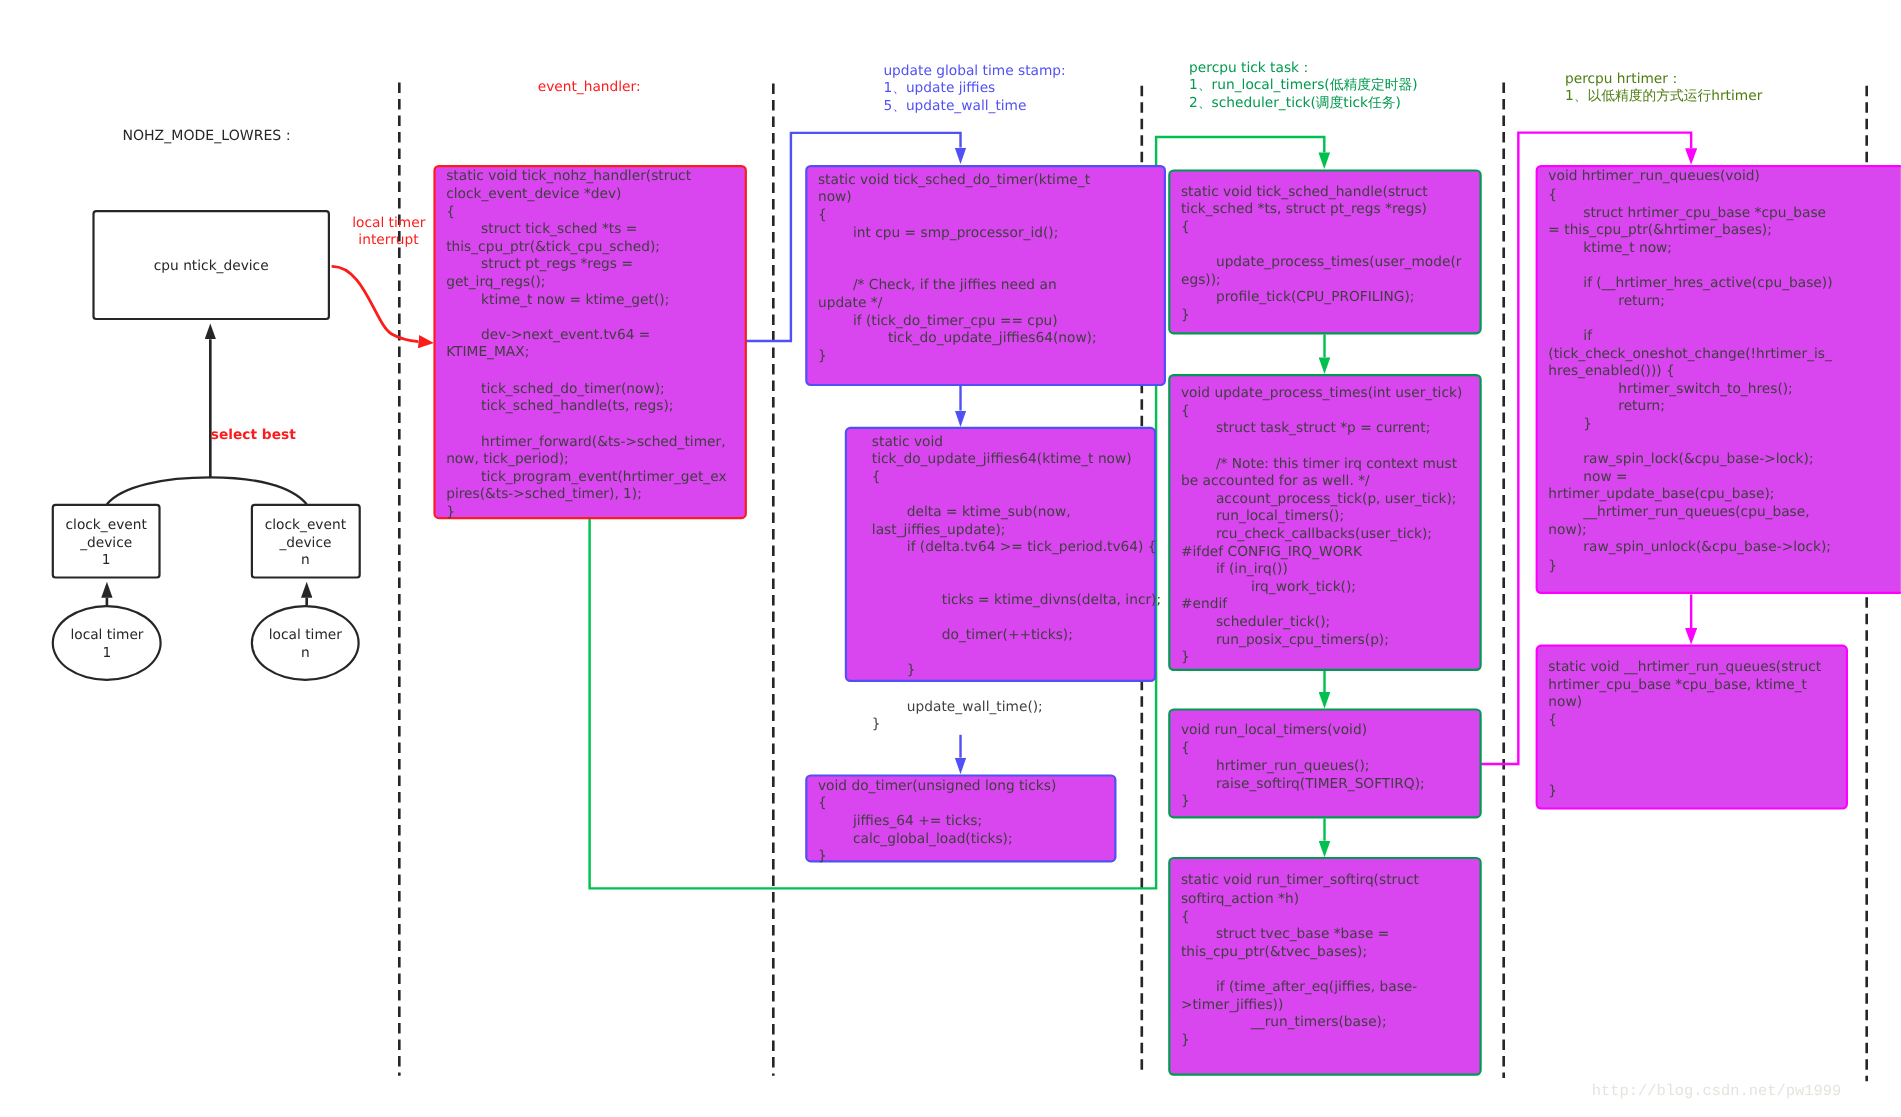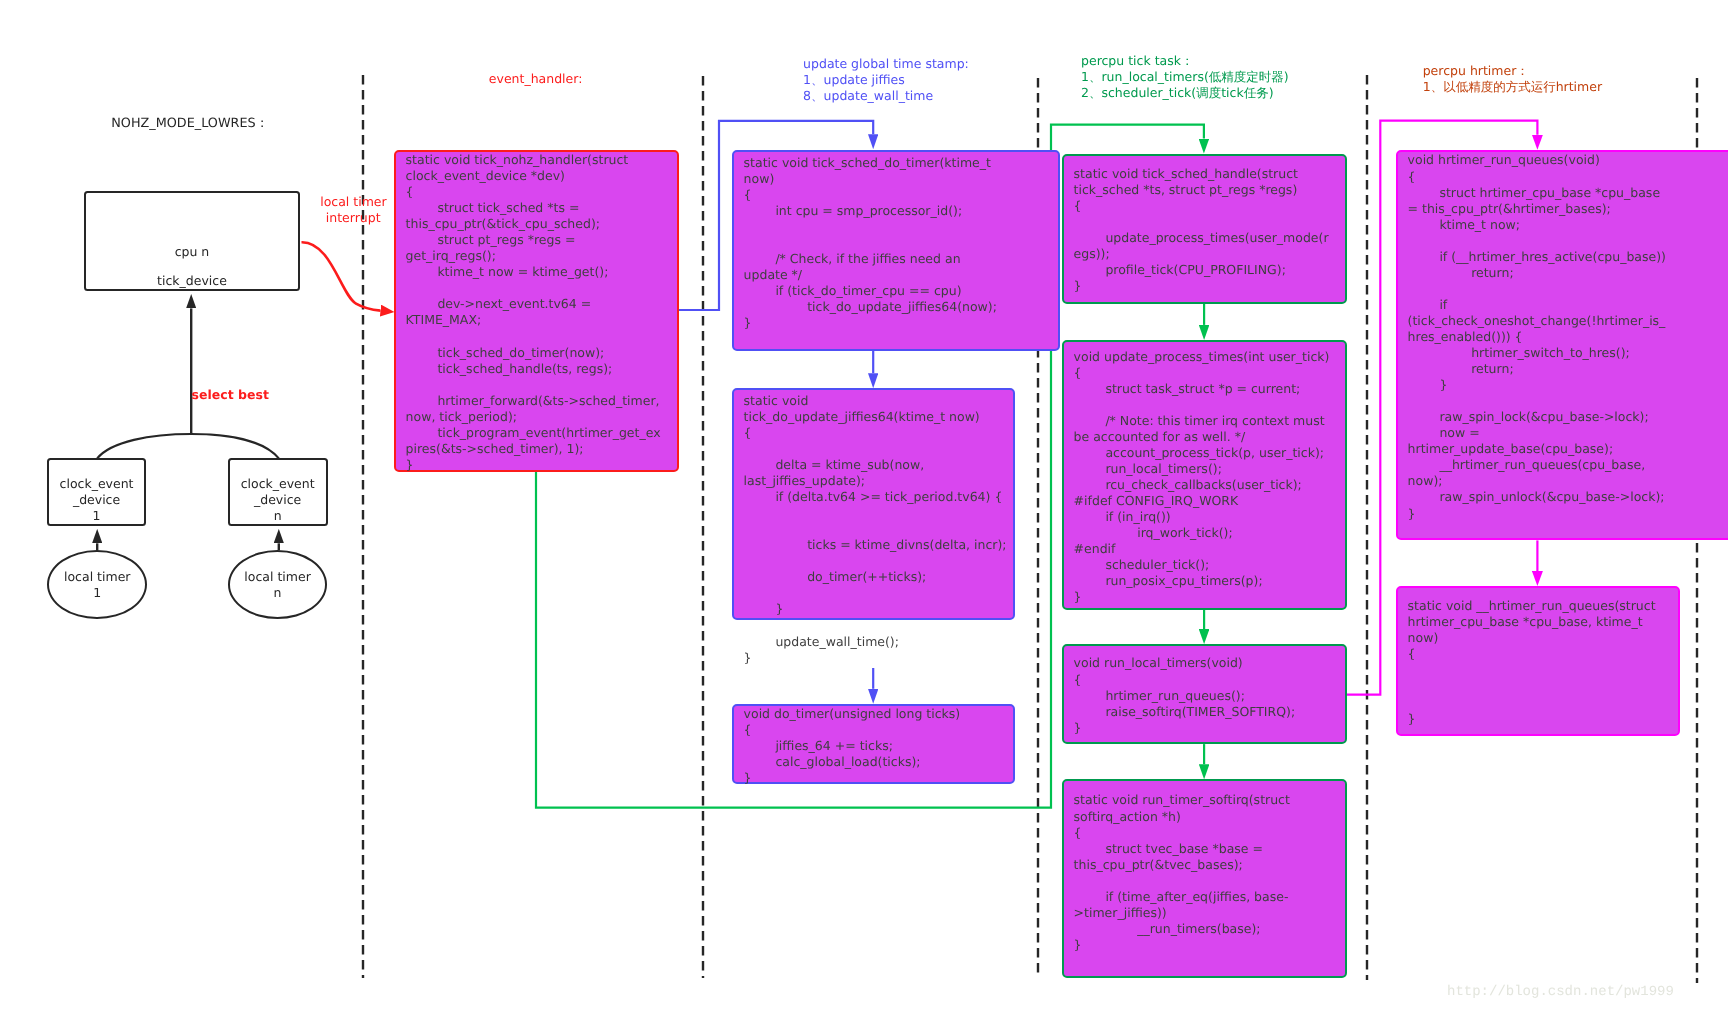--- a/index.html
+++ b/index.html
@@ -9,22 +9,22 @@
        -webkit-font-smoothing:antialiased;text-rendering:geometricPrecision;}
   #stage{position:relative;width:1728px;height:1015px;background:#fff;}
   svg.layer{position:absolute;left:0;top:0;width:1728px;height:1015px;overflow:visible;}
   .codebox{position:absolute;box-sizing:border-box;background:#d946ef;border-style:solid;
            border-width:2.4px;border-radius:5px;}
   .codebox > pre{margin:0;padding:0 0 0 9.6px;font-family:"DejaVu Sans",sans-serif;
            font-size:12.5px;line-height:16.05px;color:#3f3f3f;white-space:pre-wrap;
            overflow-wrap:break-word;}
   .colhdr{position:absolute;font-size:12.5px;line-height:16.05px;white-space:pre;}
   .plainbox{position:absolute;box-sizing:border-box;background:#fff;border:2.2px solid #262626;
-            border-radius:3.5px;display:flex;flex-direction:column;align-items:center;
-            justify-content:flex-end;font-size:12.5px;line-height:16.05px;color:#262626;
+            border-radius:3.5px;display:flex;align-items:center;
+            justify-content:center;font-size:12.5px;line-height:16.05px;color:#262626;
             text-align:center;white-space:pre;}
   .ellipse{position:absolute;box-sizing:border-box;background:#fff;border:2.2px solid #262626;
             border-radius:50%;display:flex;flex-direction:column;align-items:center;
             justify-content:center;font-size:12.5px;line-height:16.05px;color:#262626;
             text-align:center;white-space:pre;}
   .edgelabel{position:absolute;font-size:12.5px;line-height:16.05px;text-align:center;white-space:pre;}
   .watermark{position:absolute;font-family:"Liberation Mono",monospace;font-size:14px;
              color:#e3e5dd;white-space:pre;}
 </style>
 </head>
@@ -80,25 +80,25 @@
 <div class="ellipse" style="left:47.3px;top:550.3px;width:99.9px;height:69.1px;"><span>local timer
 1</span></div>
 <div class="ellipse" style="left:227.7px;top:550.3px;width:99.8px;height:69.1px;"><span>local timer
 n</span></div>
 <div class="edgelabel" style="left:320.2px;top:194.4px;width:66px;color:#fc1c1c;">local timer
 interrupt</div>
 <div class="edgelabel" style="left:191.6px;top:387px;color:#fc1c1c;text-align:left;font-weight:bold;">select best</div>
 <div class="colhdr" style="left:488.8px;top:71.4px;color:#fc1c1c;text-align:left">event_handler:</div>
 <div class="colhdr" style="left:803.1px;top:55.7px;color:#5050f5;text-align:left">update global time stamp:
 1、update jiffies
-8、update_wall_time</div>
+5、update_wall_time</div>
 <div class="colhdr" style="left:1081px;top:52.7px;color:#009a4e;text-align:left">percpu tick task：
 1、run_local_timers(低精度定时器)
 2、scheduler_tick(调度tick任务)</div>
-<div class="colhdr" style="left:1422.7px;top:62.8px;color:#c2410c;text-align:left">percpu hrtimer：
+<div class="colhdr" style="left:1422.7px;top:62.8px;color:#4d7c0f;text-align:left">percpu hrtimer：
 1、以低精度的方式运行hrtimer</div>
 <div class="codebox" style="left:394px;top:150px;width:284.5px;height:322px;border-color:#fc1c1c;">
       <pre style="width:259px;padding-top:0px">static void tick_nohz_handler(struct clock_event_device *dev)
 {
 &nbsp;&nbsp;&nbsp;&nbsp;&nbsp;&nbsp;&nbsp;&nbsp;struct tick_sched *ts = this_cpu_ptr(&amp;tick_cpu_sched);
 &nbsp;&nbsp;&nbsp;&nbsp;&nbsp;&nbsp;&nbsp;&nbsp;struct pt_regs *regs = get_irq_regs();
 &nbsp;&nbsp;&nbsp;&nbsp;&nbsp;&nbsp;&nbsp;&nbsp;ktime_t now = ktime_get();
 
 &nbsp;&nbsp;&nbsp;&nbsp;&nbsp;&nbsp;&nbsp;&nbsp;dev-&gt;next_event.tv64 = KTIME_MAX;
 
@@ -113,21 +113,21 @@
       <pre style="width:263.5px;padding-top:2.8px">static void tick_sched_do_timer(ktime_t now)
 {
 &nbsp;&nbsp;&nbsp;&nbsp;&nbsp;&nbsp;&nbsp;&nbsp;int cpu = smp_processor_id();
 
 
 &nbsp;&nbsp;&nbsp;&nbsp;&nbsp;&nbsp;&nbsp;&nbsp;/* Check, if the jiffies need an update */
 &nbsp;&nbsp;&nbsp;&nbsp;&nbsp;&nbsp;&nbsp;&nbsp;if (tick_do_timer_cpu == cpu)
 &nbsp;&nbsp;&nbsp;&nbsp;&nbsp;&nbsp;&nbsp;&nbsp;&nbsp;&nbsp;&nbsp;&nbsp;&nbsp;&nbsp;&nbsp;&nbsp;tick_do_update_jiffies64(now);
 }</pre>
     </div>
-<div class="codebox" style="left:732px;top:388px;width:283px;height:232px;border-color:#5050f5;">
+<div class="codebox" style="left:768px;top:388px;width:283px;height:232px;border-color:#5050f5;padding-left:13px;">
       <pre style="width:263.5px;padding-top:2.8px">static void tick_do_update_jiffies64(ktime_t now)
 {
 
 &nbsp;&nbsp;&nbsp;&nbsp;&nbsp;&nbsp;&nbsp;&nbsp;delta = ktime_sub(now, last_jiffies_update);
 &nbsp;&nbsp;&nbsp;&nbsp;&nbsp;&nbsp;&nbsp;&nbsp;if (delta.tv64 &gt;= tick_period.tv64) {
 
 
 &nbsp;&nbsp;&nbsp;&nbsp;&nbsp;&nbsp;&nbsp;&nbsp;&nbsp;&nbsp;&nbsp;&nbsp;&nbsp;&nbsp;&nbsp;&nbsp;ticks = ktime_divns(delta, incr);
 
 &nbsp;&nbsp;&nbsp;&nbsp;&nbsp;&nbsp;&nbsp;&nbsp;&nbsp;&nbsp;&nbsp;&nbsp;&nbsp;&nbsp;&nbsp;&nbsp;do_timer(++ticks);

